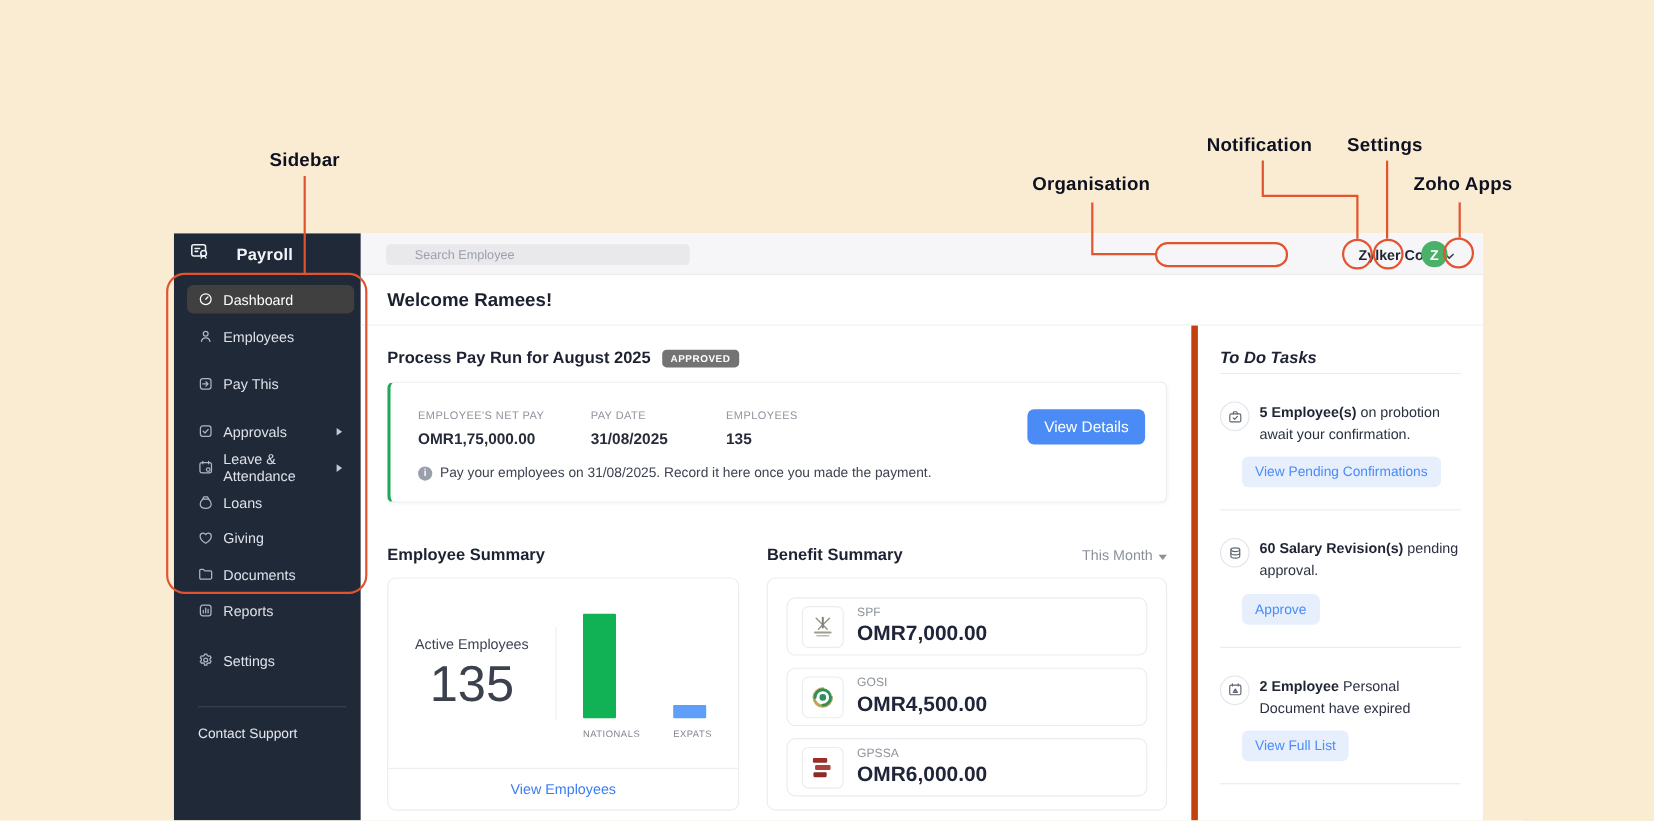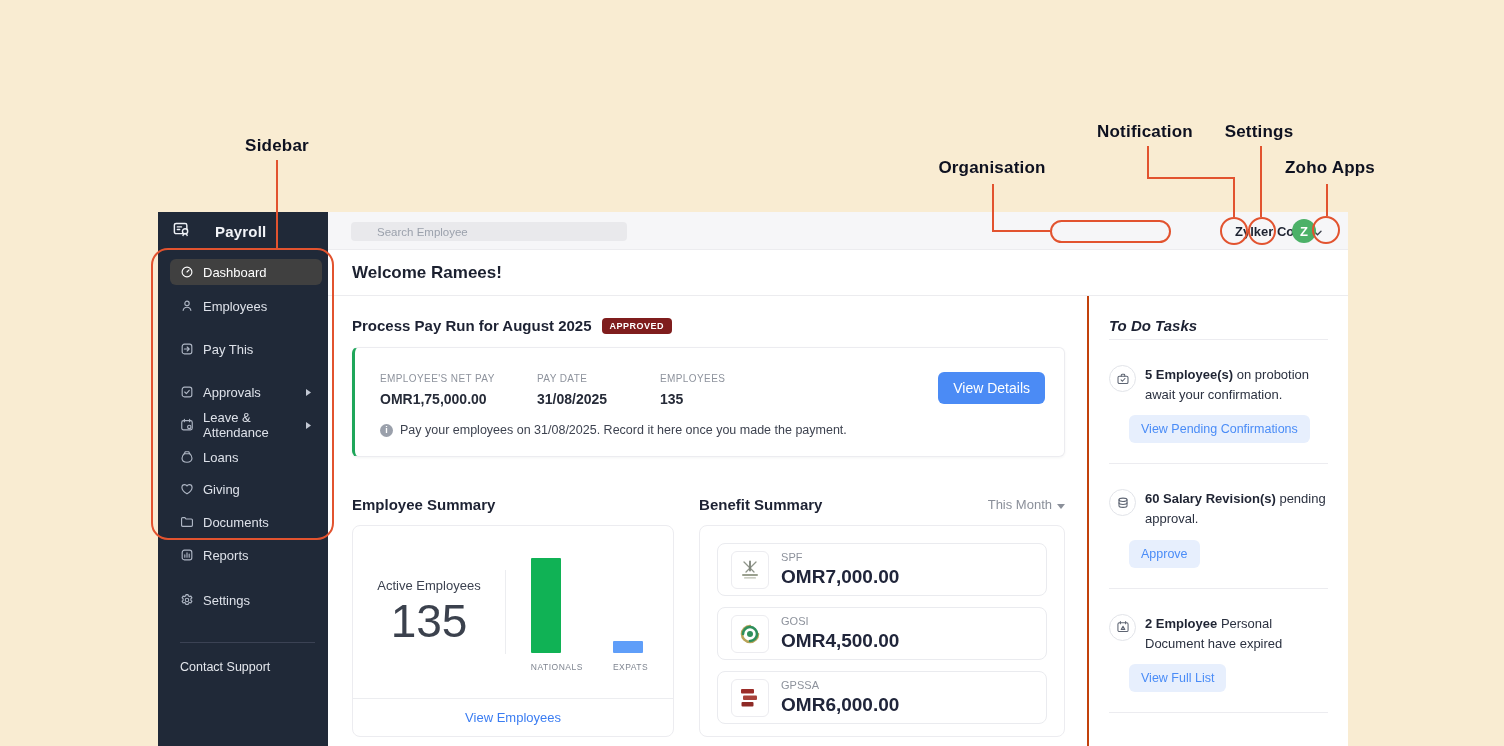--- a/index.html
+++ b/index.html
@@ -32,25 +32,25 @@
   .search::placeholder { color:#9ba1ac; }
   .search-icon { position:absolute; left:30px; top:14px; color:#8d939e; display:flex; }
   .org { position:absolute; left:907px; top:12px; display:flex; align-items:center; gap:6px; font-size:13px; font-weight:700; color:#1e2331; cursor:pointer; }
   .avatar { position:absolute; left:964px; top:7px; width:24px; height:24px; border-radius:50%; background:#4cb168; color:#fff; font-size:13px; font-weight:700; display:flex; align-items:center; justify-content:center; cursor:pointer; }
 
   
   .welcome { position:absolute; left:170px; top:38px; width:1020px; height:46px; line-height:46px; padding-left:24px; font-size:17px; font-weight:700; color:#1c2130; border-bottom:1px solid #ececef; background:#fff; }
 
   
   .content { position:absolute; left:170px; top:84px; width:1020px; height:450px; display:flex; background:#fff; }
-  .main { width:761px; padding:0 22px 16px 24px; border-right:2px solid #c2410c; }
+  .main { width:761px; padding:0 22px 16px 24px; border-right:6px solid #c2410c; }
 
   .payrun-head { margin-top:21px; display:flex; align-items:center; gap:10px; }
   .sec-title { font-size:15px; font-weight:700; color:#1d2233; }
-  .badge { background:#7f1d1d; color:#fff; font-size:9px; font-weight:700; letter-spacing:.5px; padding:3px 8px; border-radius:4px; }
+  .badge { background:#737373; color:#fff; font-size:9px; font-weight:700; letter-spacing:.5px; padding:3px 8px; border-radius:4px; }
 
   .payrun-card { position:relative; margin-top:13px; height:110px; background:#fff; border:1px solid #ececf0; border-left:3px solid #1fa65a; border-radius:6px; box-shadow:0 1px 3px rgba(25,30,45,.05); padding:25px 28px 0 25px; }
   .stats { display:flex; }
   .stat1 { width:157px; } .stat2 { width:123px; }
   .stat-label { font-size:10px; color:#8e939d; letter-spacing:.4px; }
   .stat-value { margin-top:7px; font-size:14px; font-weight:700; color:#262b38; }
   .view-details { position:absolute; right:19px; top:24px; background:#4b8bf5; color:#fff; border:none; border-radius:6px; font-size:14px; padding:8px 15px; cursor:pointer; font-family:"Liberation Sans",sans-serif; }
   .note { margin-top:16px; display:flex; align-items:center; gap:7px; font-size:12.5px; color:#3e4350; }
   .info-ic { width:13px; height:13px; border-radius:50%; background:#9aa0ab; color:#fff; font-size:9px; font-weight:700; display:flex; align-items:center; justify-content:center; flex:none; }
 

